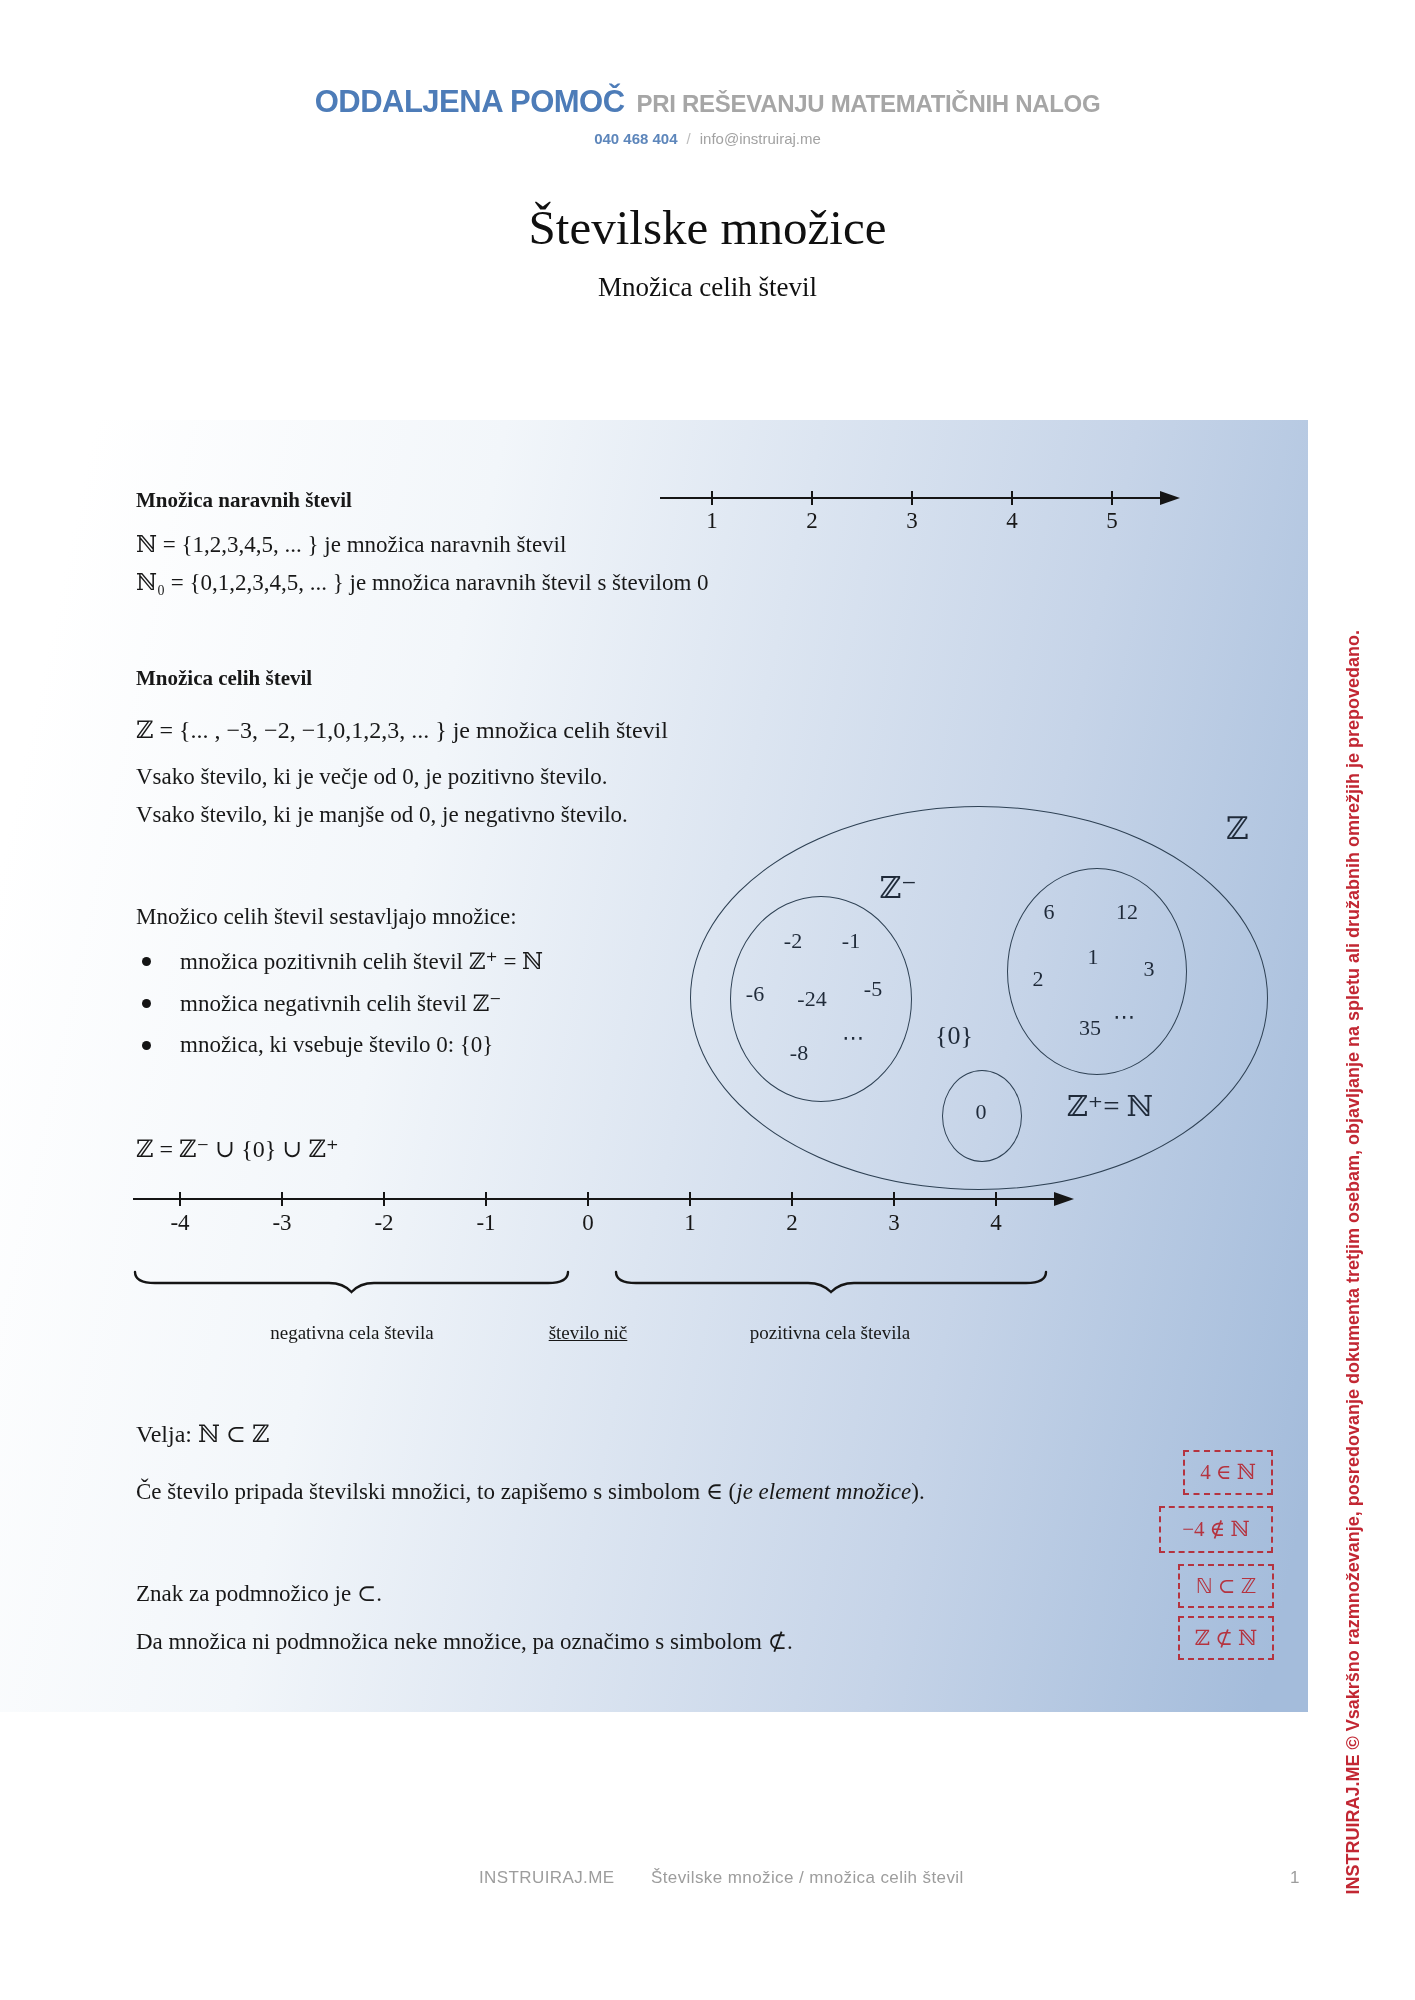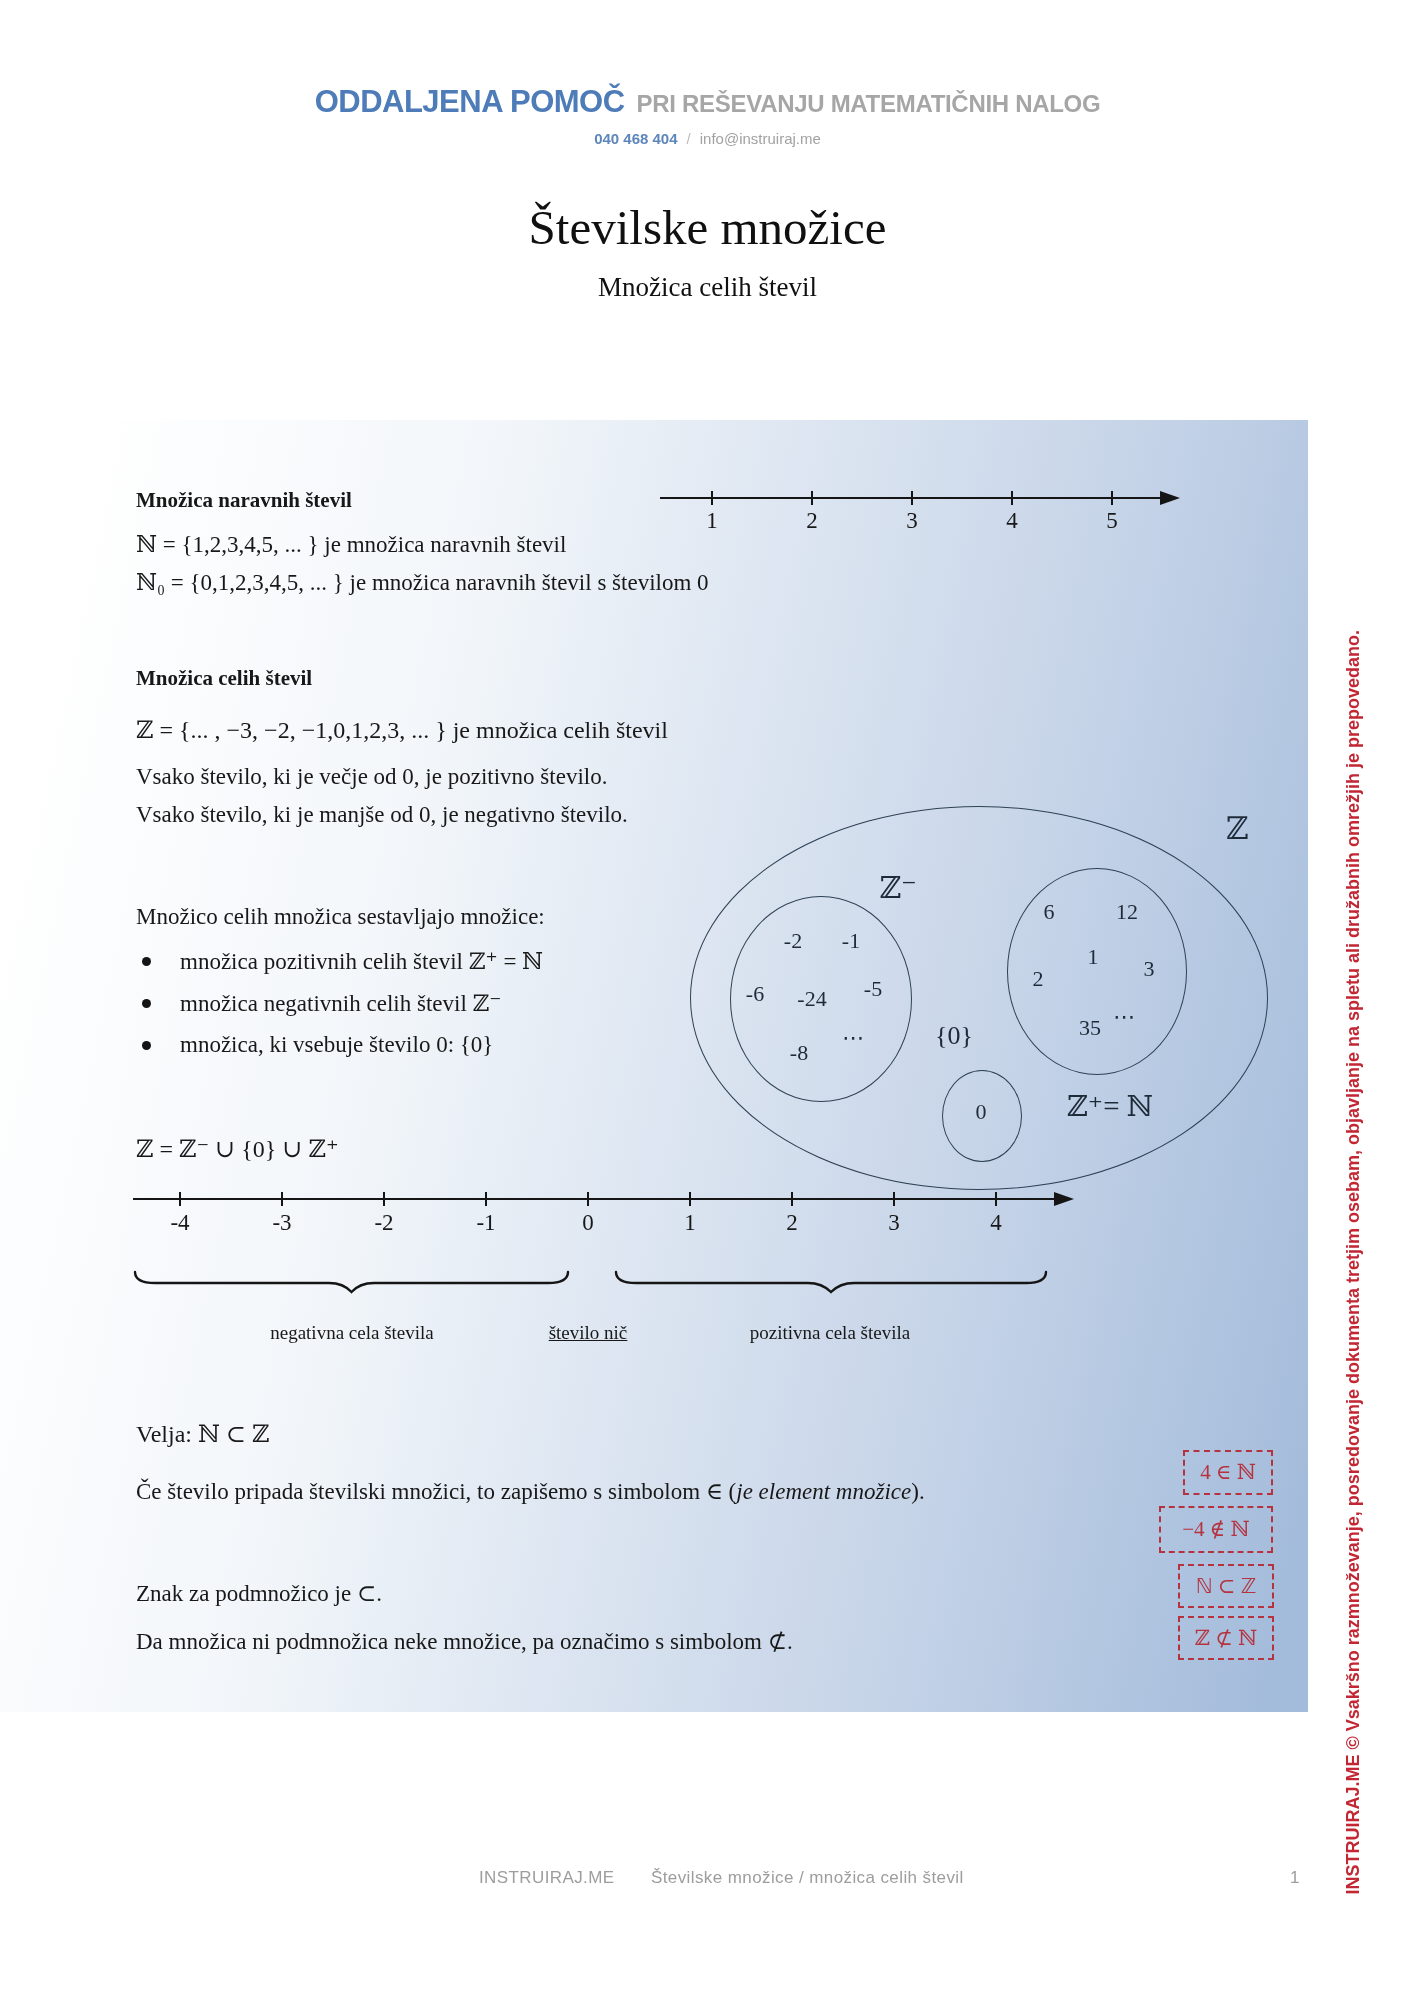--- a/index.html
+++ b/index.html
@@ -95,21 +95,21 @@
   <span class="abs tlabel" style="left:812px;top:508px;">2</span>
   <span class="abs tlabel" style="left:912px;top:508px;">3</span>
   <span class="abs tlabel" style="left:1012px;top:508px;">4</span>
   <span class="abs tlabel" style="left:1112px;top:508px;">5</span>
 
   <div class="abs sec-h" style="left:136px;top:666px;">Množica celih števil</div>
   <div class="abs f24" style="left:136px;top:716px;">ℤ = {... , −3, −2, −1,0,1,2,3, ... } je množica celih števil</div>
   <div class="abs body-t" style="left:136px;top:764px;">Vsako število, ki je večje od 0, je pozitivno število.</div>
   <div class="abs body-t" style="left:136px;top:802px;">Vsako število, ki je manjše od 0, je negativno število.</div>
 
-  <div class="abs body-t" style="left:136px;top:904px;">Množico celih množica sestavljajo množice:</div>
+  <div class="abs body-t" style="left:136px;top:904px;">Množico celih števil sestavljajo množice:</div>
   <div class="abs dot" style="left:142px;top:957px;"></div>
   <div class="abs dot" style="left:142px;top:999px;"></div>
   <div class="abs dot" style="left:142px;top:1041px;"></div>
   <div class="abs body-t" style="left:180px;top:948px;">množica pozitivnih celih števil ℤ⁺ = ℕ</div>
   <div class="abs body-t" style="left:180px;top:990px;">množica negativnih celih števil ℤ⁻</div>
   <div class="abs body-t" style="left:180px;top:1032px;">množica, ki vsebuje število 0: {0}</div>
 
   <div class="abs oval" style="left:690px;top:806px;width:576px;height:382px;"></div>
   <div class="abs oval" style="left:730px;top:896px;width:180px;height:204px;"></div>
   <div class="abs oval" style="left:1007px;top:868px;width:178px;height:205px;"></div>

